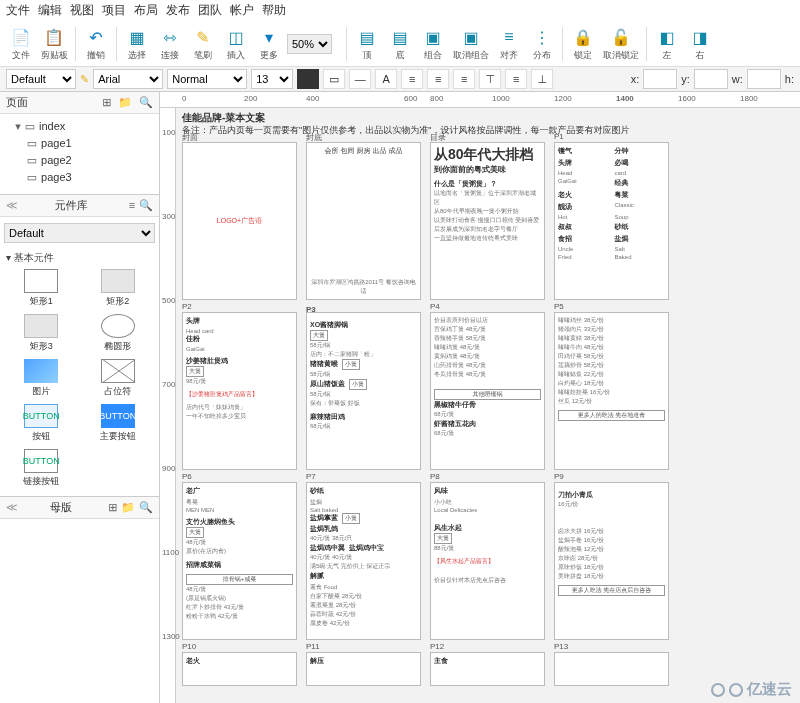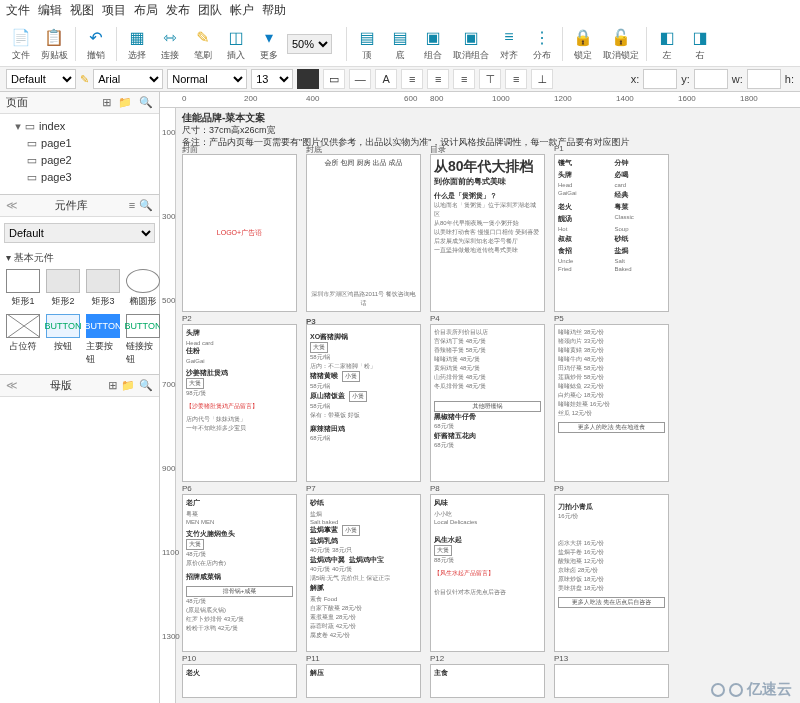--- a/index.html
+++ b/index.html
@@ -21,21 +21,21 @@
   .panel-hdr .icons span { margin-left: 4px; color: #666; font-size: 11px; }
   .pages-tree { flex: 0 0 80px; padding: 4px 4px; font-size: 11px; overflow: auto; }
   .tree-item { padding: 2px 0 2px 8px; }
   .tree-item.root { font-weight: 500; }
   .tree-item.sub { padding-left: 22px; }
   .tree-icon { display: inline-block; width: 12px; text-align: center; color: #666; }
   .lib-panel { border-top: 1px solid #ccc; }
   .lib-body { padding: 6px 4px; font-size: 10px; }
   .lib-sel { width: 100%; height: 20px; font-size: 11px; border: 1px solid #ccc; margin-bottom: 4px; }
   .lib-sec { color: #444; margin: 4px 0 2px 2px; font-size: 10px; }
-  .lib-grid { display: grid; grid-template-columns: repeat(5, 1fr); gap: 2px; }
+  .lib-grid { display: grid; grid-template-columns: repeat(2, 1fr); gap: 2px; }
   .lib-cell { display: flex; flex-direction: column; align-items: center; gap: 2px; padding: 2px; }
   .lib-shape { width: 34px; height: 24px; border: 1px solid #888; display: flex; align-items: center; justify-content: center; font-size: 9px; color: #0a6; background: #fff; }
   .lib-shape.filled { background: #e6e6e6; border-color: #bbb; }
   .lib-shape.circle { border-radius: 50%; }
   .lib-shape.img { background: linear-gradient(135deg,#4fa3ff,#8fd0ff); border: none; }
   .lib-shape.btn { background: #eaf4ff; border-color: #5aa6e6; }
   .lib-shape.pbtn { background: #2d8cff; border-color: #2d8cff; color: #fff; }
   .lib-name { font-size: 9px; }
   .master-panel { border-top: 1px solid #ccc; }
   .canvas-col { flex: 1; display: flex; flex-direction: column; overflow: hidden; background: #fff; }
@@ -268,38 +268,37 @@
 
   <div class="canvas-col">
     <div class="ruler-h" id="ruler-h">
         <span style="left: 22px;">0</span>
         <span style="left: 84px;">200</span>
         <span style="left: 146px;">400</span>
         <span style="left: 208px; margin-left: 36px;">600</span>
         <span style="left: 270px;">800</span>
         <span style="left: 332px;">1000</span>
         <span style="left: 394px;">1200</span>
-        <span style="left: 456px;">1400</span>
+        <span style="left: 456px; font-weight: bold;">1400</span>
         <span style="left: 518px;">1600</span>
         <span style="left: 580px;">1800</span>
       </div>
     <div class="work">
       <div class="ruler-v" id="ruler-v">
           <span style="top: 20px;">100</span>
           <span style="top: 104px;">300</span>
           <span style="top: 188px;">500</span>
           <span style="top: 272px;">700</span>
           <span style="top: 356px;">900</span>
           <span style="top: 440px;">1100</span>
           <span style="top: 524px;">1300</span>
         </div>
       <div class="page-area">
         <div class="doc-header">
           <div class="title">佳能品牌-菜本文案</div>
-          <div>尺寸：37cm高x26cm宽</div>
           <div class="note">备注：产品内页每一页需要有"图片仅供参考，出品以实物为准"，设计风格按品牌调性，每一款产品要有对应图片</div>
         </div>
         <div class="cards" id="cards" style="top:6px;position:relative">
             <div class="plabel" style="left: 0px; top: -10px;">封面</div>
             <div class="plabel" style="left: 124px; top: -10px;">封底</div>
             <div class="plabel" style="left: 248px; top: -10px;">目录</div>
             <div class="plabel" style="left: 372px; top: -10px;">P1</div>
             <div class="plabel" style="left: 0px; top: 160px;">P2</div>
             <div class="plabel" style="left: 124px; top: 163px; font-weight: bold;">P3</div>
             <div class="plabel" style="left: 248px; top: 160px;">P4</div>

